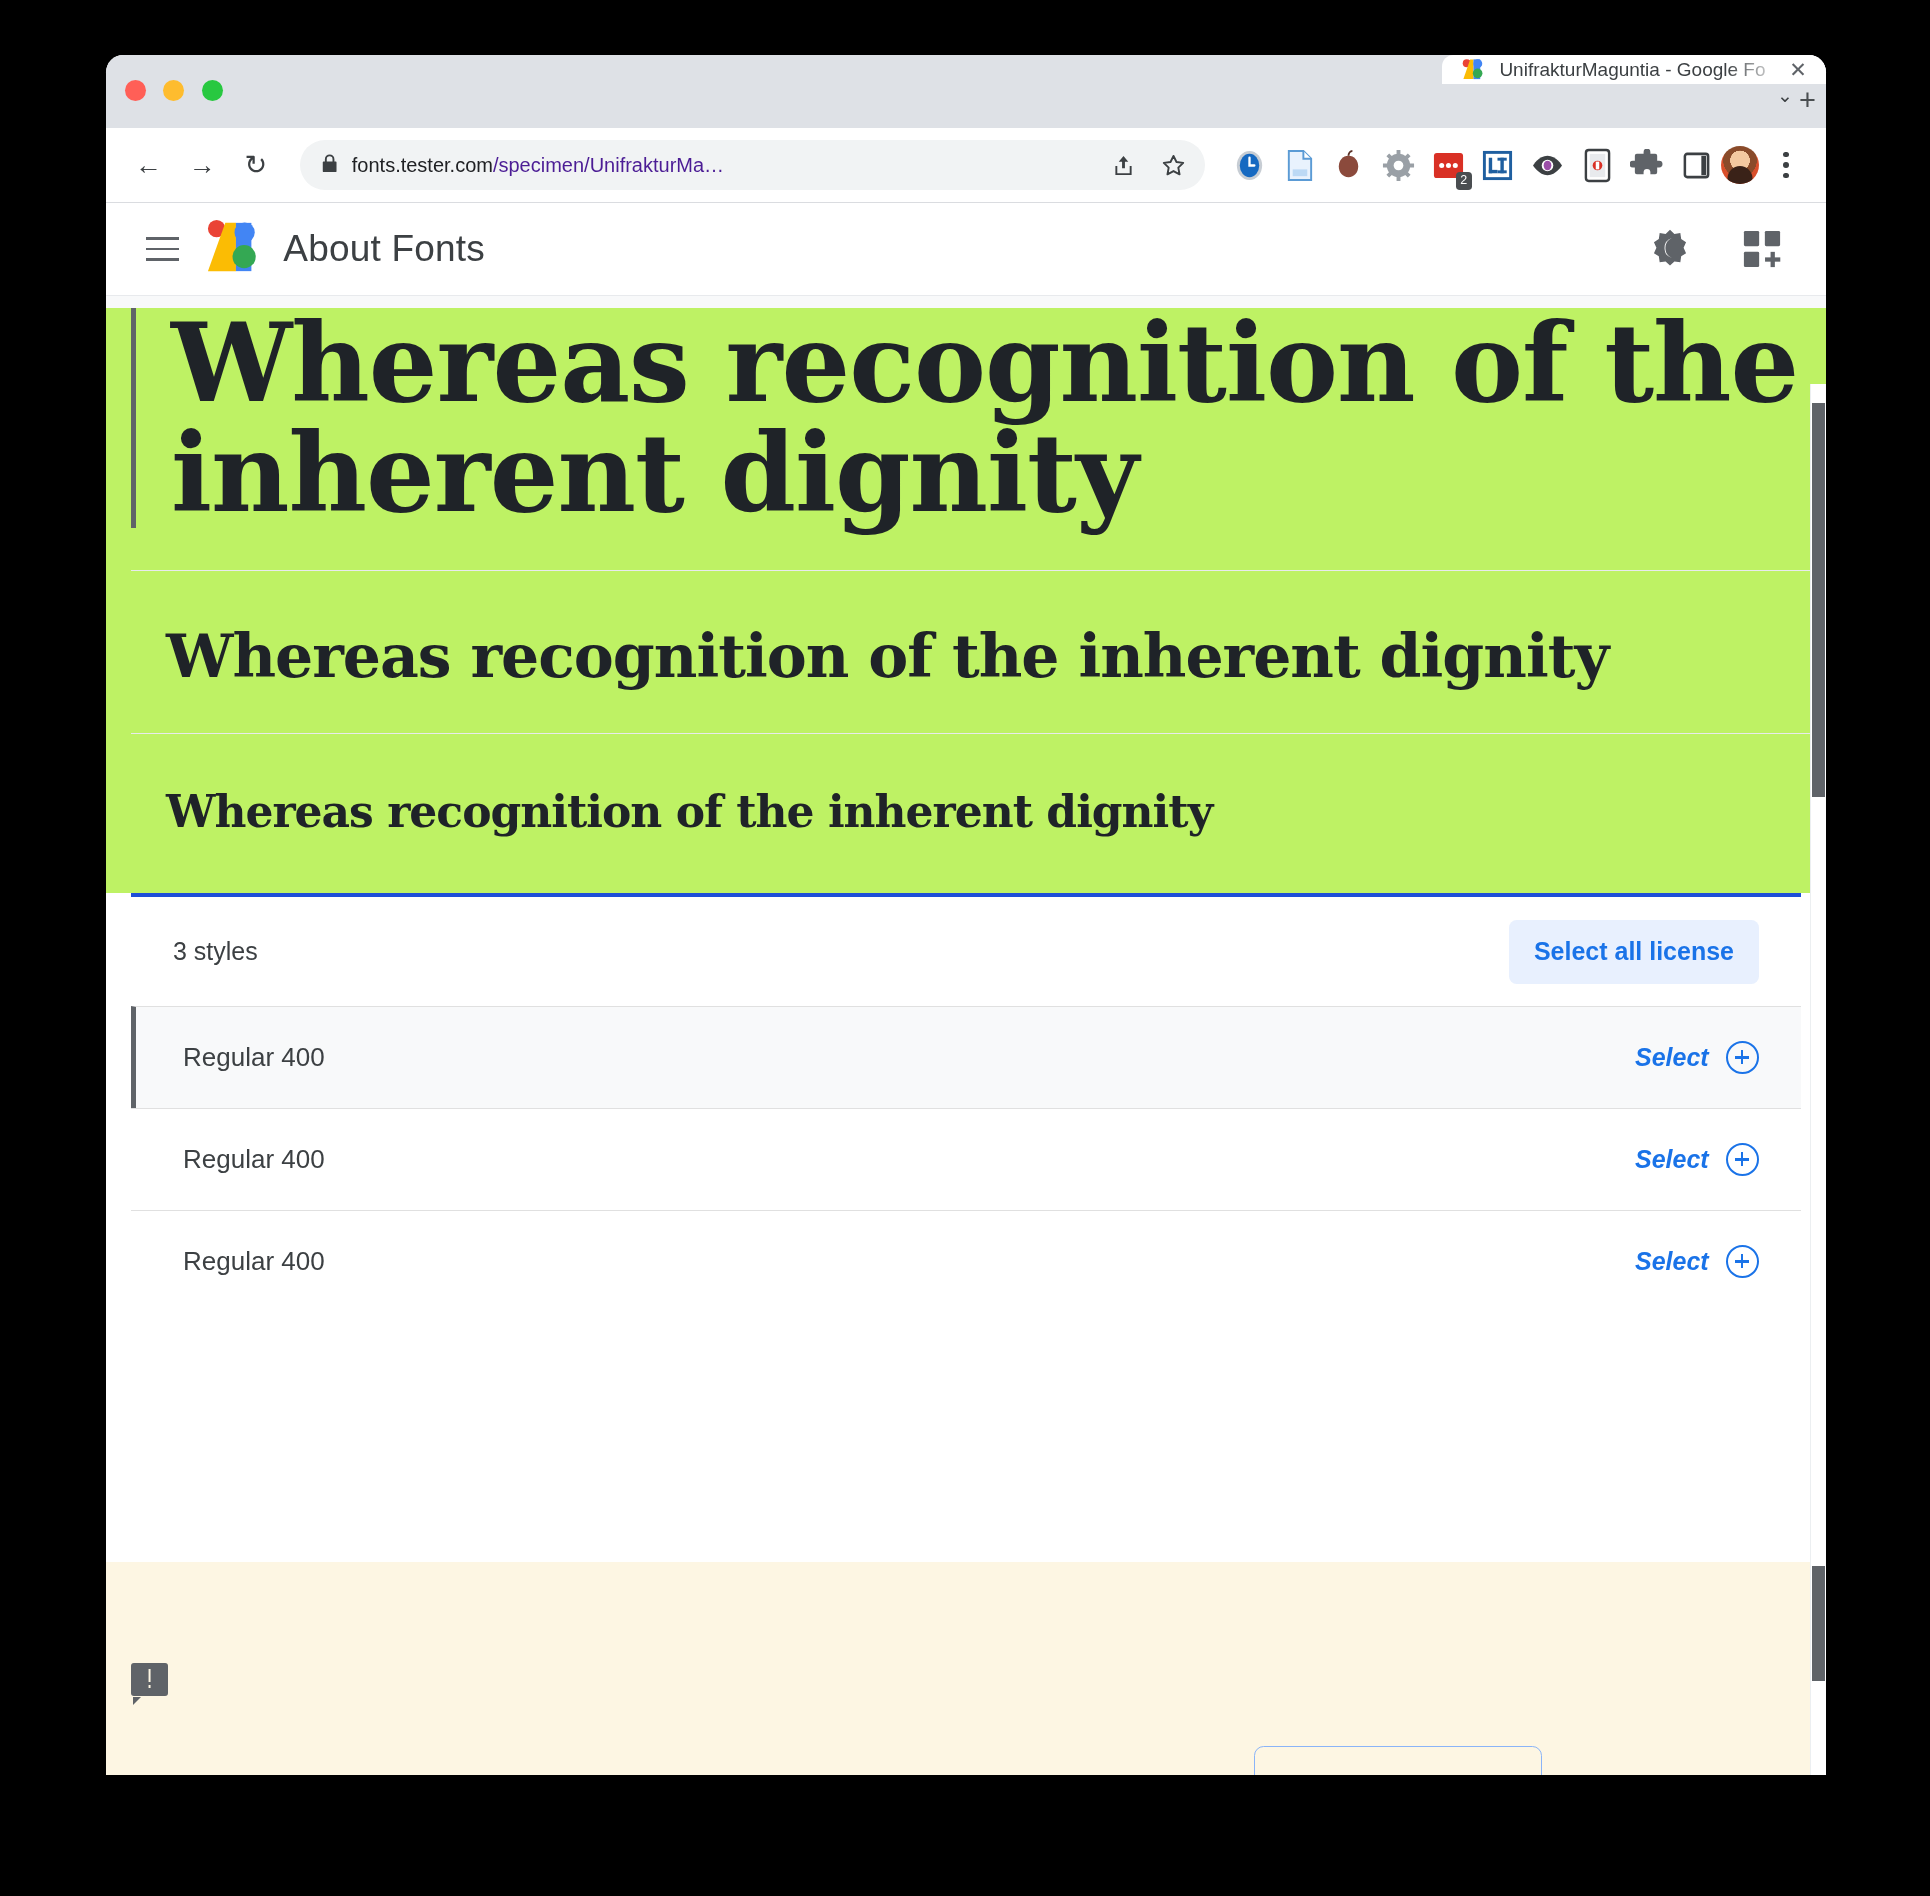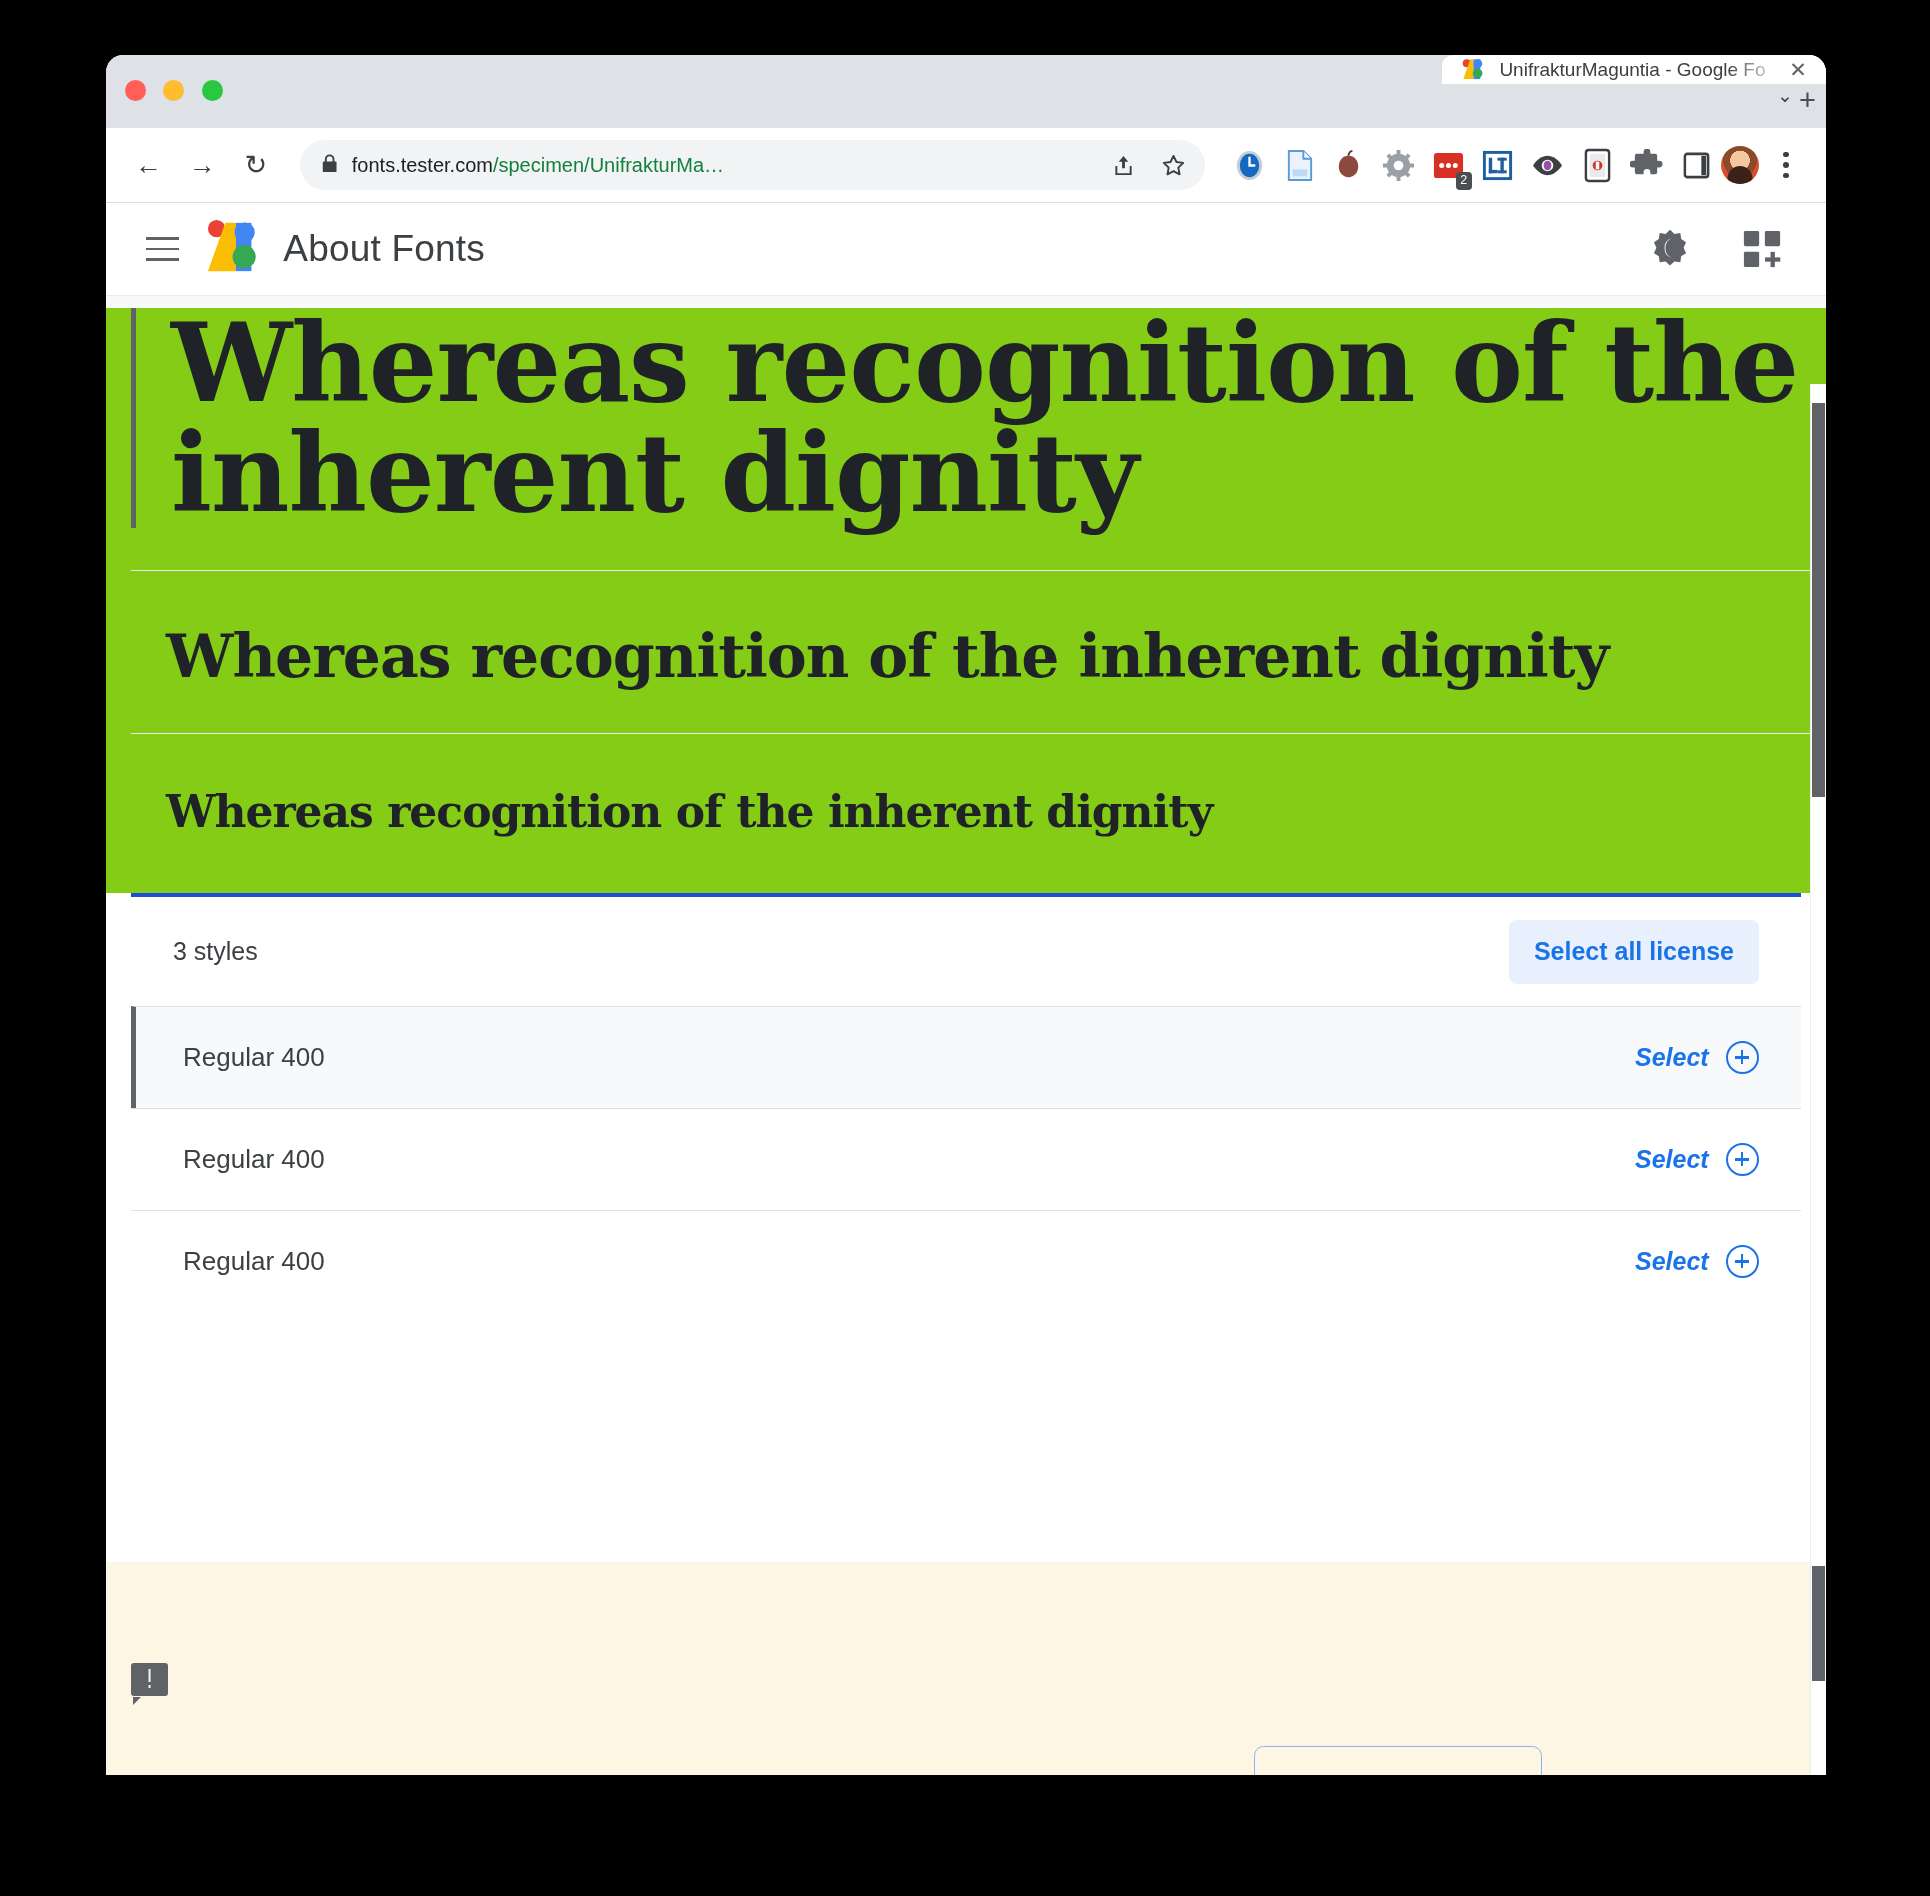--- a/index.html
+++ b/index.html
@@ -99,21 +99,21 @@
     padding: 0 13.4px 0 21px;
     gap: 13.4px;
     cursor: text;
     min-width: 0;
   }
   .lock-icon { flex: 0 0 17.3px; }
   .url-text {
     flex: 1; font-size: 20px; color: #202124;
     white-space: nowrap; overflow: hidden; text-overflow: ellipsis;
   }
-  .url-text .dim { color: #15803d; text-align: center; }
+  .url-text .dim { color: #4c1d95; text-align: center; }
   .omni-icon {
     width: 37px; height: 37px; flex: 0 0 37px;
     display: flex; align-items: center; justify-content: center;
     color: #3c4043; cursor: pointer;
   }
   .ext-tray { display: flex; align-items: center; gap: 7.7px; margin-left: 5.8px; }
   .ext {
     width: 42px; height: 42px;
     display: flex; align-items: center; justify-content: center;
     cursor: pointer; position: relative;
@@ -194,21 +194,21 @@
   .dl-btn {
     margin-left: 25px;
     display: flex; align-items: center; gap: 15.4px;
     height: 60px; padding: 0 29px;
     border: 1.9px solid #8ab4f8; border-radius: 30px;
     color: #1a73e8; font-size: 24px; font-weight: bold;
     cursor: pointer; flex: 0 0 auto;
   }
 
   
-  .specimen-wrap { position: relative; background: #84cc16; }
+  .specimen-wrap { position: relative; background: #bef264; }
   .tester-block {
     border-left: 5.8px solid #5f6368;
     margin-left: 25px;
     padding: 0 0 0 35px;
   }
   .big-line {
     font-family: "DejaVu Serif", serif;
     font-weight: bold;
     color: #1f2328;
     letter-spacing: -1px;

